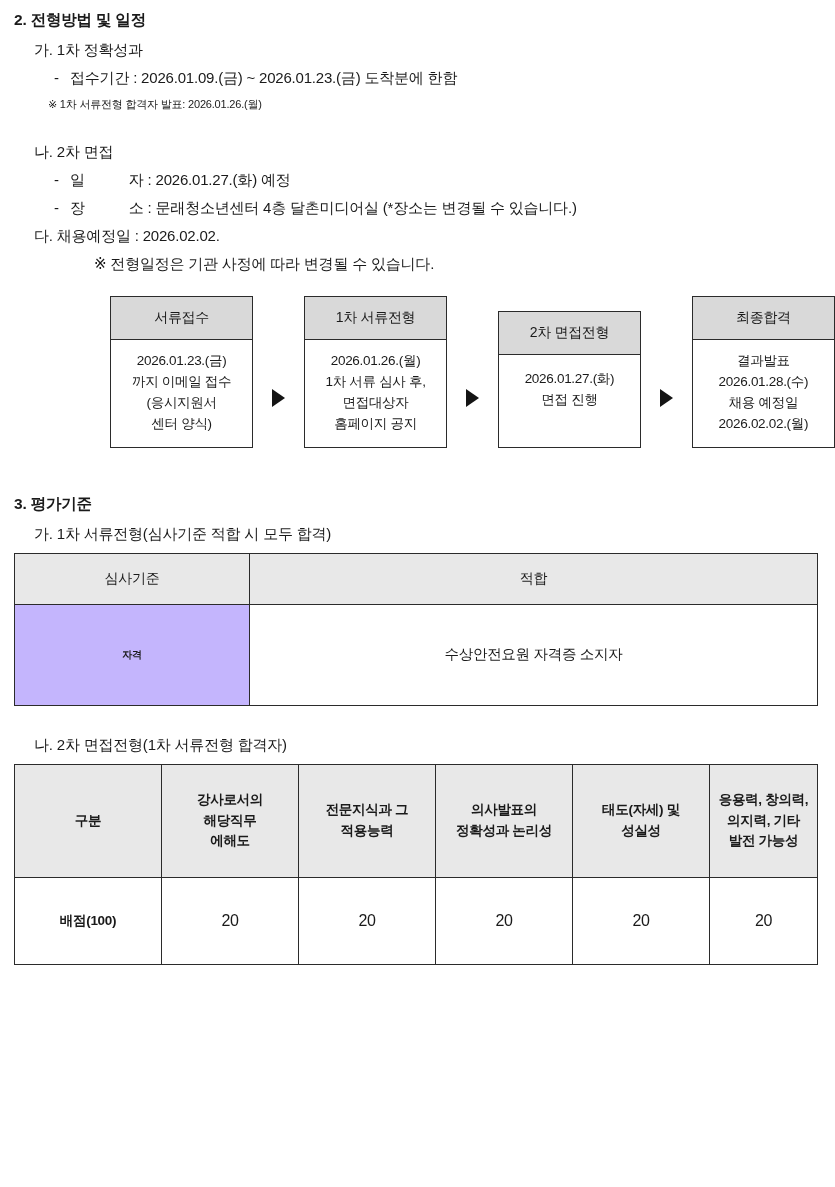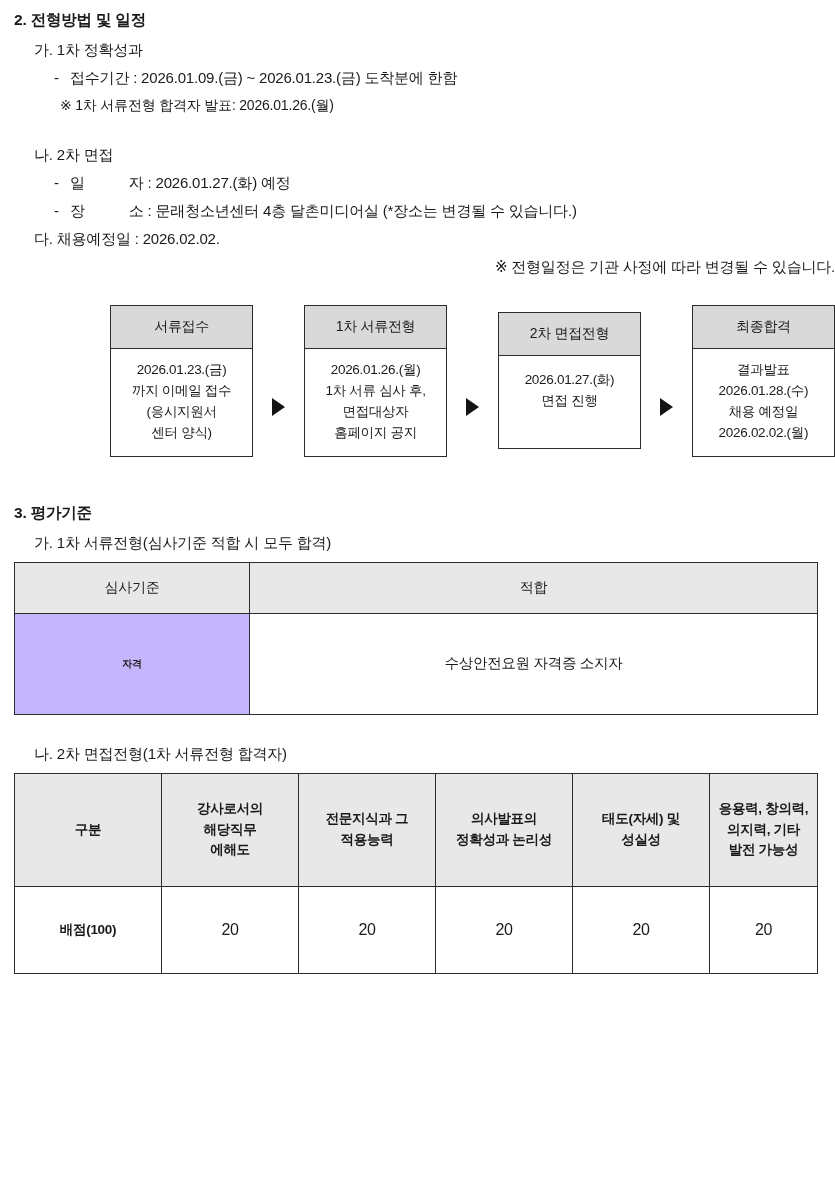--- a/index.html
+++ b/index.html
@@ -35,42 +35,41 @@
     margin-bottom: 9px;
     letter-spacing: -0.2px;
   }
   .lvl2 {
     margin-left: 54px;
     font-size: 15px;
     margin-bottom: 9px;
     letter-spacing: -0.2px;
   }
   .lvl2b {
-    margin-left: 60px;
-    font-size: 14px;
+    margin-left: 48px;
+    font-size: 11px;
     margin-bottom: 9px;
     letter-spacing: -0.2px;
   }
   .lvl3 {
-    margin-left: 70px;
-    font-size: 15px;
-    margin-bottom: 9px;
-    letter-spacing: -0.2px;
-    text-align: right;
+    margin-left: 94px;
+    font-size: 15px;
+    margin-bottom: 9px;
+    letter-spacing: -0.2px;
   }
   .gap-lg { height: 22px; }
 
   .dash { display: inline-block; width: 16px; }
   .sp-wide { display: inline-block; width: 44px; }
 
   
   .flow {
-    margin: 28px 0 0 110px;
+    margin: 22px 0 0 110px;
     display: flex;
-    align-items: center;
+    align-items: flex-end;
     gap: 7px;
   }
   .flow-box {
     width: 148px;
     border: 1px solid #2b2b2b;
     box-sizing: border-box;
     text-align: center;
   }
   .flow-head {
     background: #d9d9d9;

